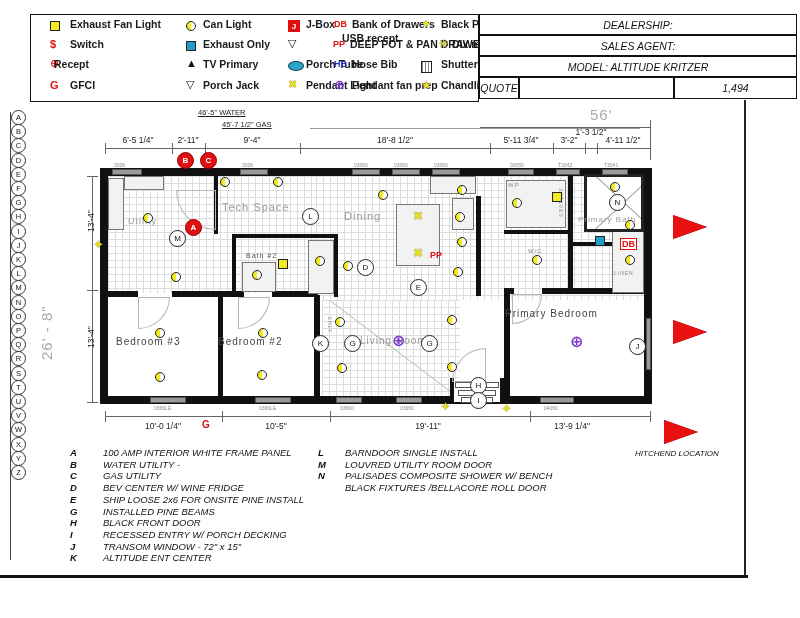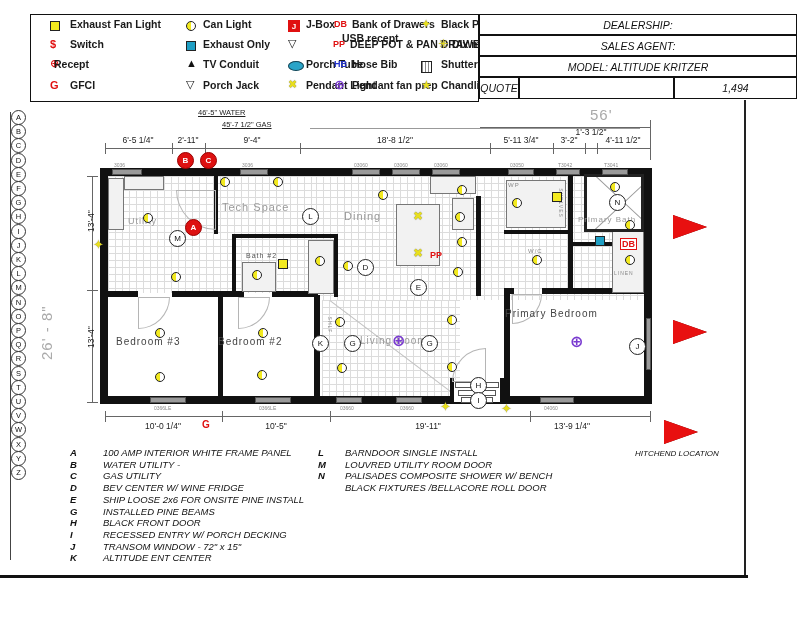--- a/index.html
+++ b/index.html
@@ -62,21 +62,21 @@
       <div class="lbl legend-label" style="left: 70px; top: 38px;">Switch</div>
       <div class="sym redtxt" style="left: 50px; top: 57px; font-size: 11px;">⊕</div>
       <div class="lbl legend-label" style="left: 54px; top: 58px;">Recept</div>
       <div class="sym redtxt" style="left: 50px; top: 79px; font-size: 11px;">G</div>
       <div class="lbl legend-label" style="left: 70px; top: 79px;">GFCI</div>
       <div class="sym canlight" style="left: 186px; top: 21px;"></div>
       <div class="lbl legend-label" style="left: 203px; top: 18px;">Can Light</div>
       <div class="sym sq sq-teal" style="left: 186px; top: 41px;"></div>
       <div class="lbl legend-label" style="left: 203px; top: 38px;">Exhaust Only</div>
       <div class="sym" style="left: 186px; top: 57px; font-size: 11px;">▲</div>
-      <div class="lbl legend-label" style="left: 203px; top: 58px;">TV Conduit</div>
+      <div class="lbl legend-label" style="left: 203px; top: 58px;">TV Primary</div>
       <div class="sym" style="left: 186px; top: 78px; font-size: 11px;">▽</div>
       <div class="lbl legend-label" style="left: 203px; top: 79px;">Porch Jack</div>
       <div class="sym jbox" style="left: 288px; top: 20px;">J</div>
       <div class="lbl legend-label" style="left: 306px; top: 18px;">J-Box</div>
       <div class="sym" style="left: 288px; top: 37px; font-size: 11px;">▽</div>
       <div class="lbl legend-label" style="left: 306px; top: 32px; margin-left: 36px;">USB recept</div>
       <div class="sym oval-teal" style="left: 288px; top: 61px;"></div>
       <div class="lbl legend-label" style="left: 306px; top: 58px;">Porch Tube</div>
       <div class="sym glyph-yellow" style="left: 288px; top: 78px; font-size: 11px; font-weight: bold;">✖</div>
       <div class="lbl legend-label" style="left: 306px; top: 79px;">Pendant Light</div>

